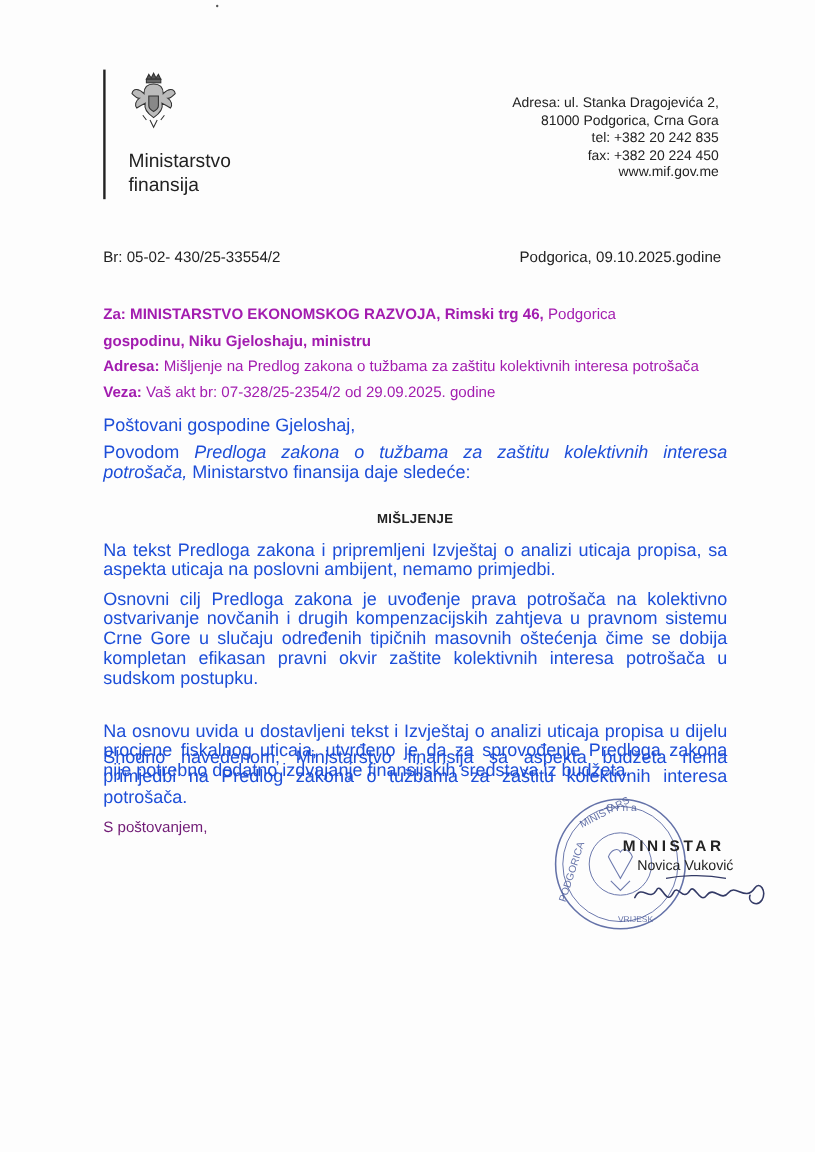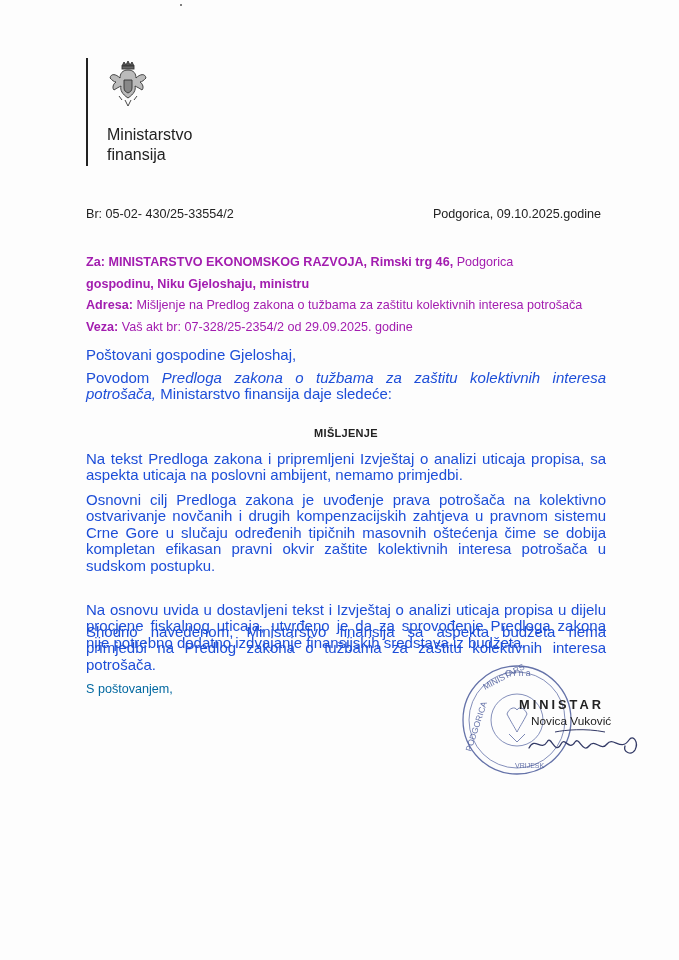--- a/index.html
+++ b/index.html
@@ -34,21 +34,21 @@
   
   .body-text { position: absolute; left: 86px; width: 520px; font-size: 15px; line-height: 16.4px; color: #1d4ed8; text-align: justify; }
   .body-text i { font-style: italic; }
   .p-greet { top: 347px; }
   .p-intro { top: 370px; }
   .heading { position: absolute; left: 86px; width: 520px; top: 427px; text-align: center; font-size: 11px; font-weight: bold; letter-spacing: 0.3px; color: #222; }
   .p1 { top: 451px; }
   .p2 { top: 492px; }
   .p3 { top: 566px; margin-top: 36px; }
   .p4 { top: 624px; }
-  .closing { position: absolute; left: 86px; top: 682px; font-size: 12.6px; color: #0369a1; }
+  .closing { position: absolute; left: 86px; top: 682px; font-size: 12.6px; color: #701a75; }
 
   
   .stamp { position: absolute; left: 457px; top: 662px; width: 120px; height: 116px; }
   .sig-title { position: absolute; left: 519px; top: 697px; font-size: 12.8px; font-weight: bold; letter-spacing: 3px; color: #222; }
   .sig-name { position: absolute; left: 519px; top: 714px; font-size: 11.8px; color: #222; margin-left: 12px; }
   .signature { position: absolute; left: 525px; top: 722px; width: 120px; height: 42px; }
 </style>
 </head>
 <body>
 
@@ -66,20 +66,27 @@
         <path d="M17 40 L20 46 L23 40"></path>
         <path d="M11 36 L14 40 M29 36 L26 40"></path>
       </g>
     </svg>
     <div class="ministry-name">
       <div>Ministarstvo</div>
       <div>finansija</div>
     </div>
   </div>
 
+  <div class="address">
+    <div>Adresa: ul. Stanka Dragojevića 2,</div>
+    <div>81000 Podgorica, Crna Gora</div>
+    <div>tel: +382 20 242 835</div>
+    <div>fax: +382 20 224 450</div>
+    <div>www.mif.gov.me</div>
+  </div>
 
   <div class="ref-row">
     <span class="left">Br: 05-02- 430/25-33554/2</span>
     <span class="right">Podgorica, 09.10.2025.godine</span>
   </div>
 
   <div class="recip">
     <div>
       <b>Za:</b>
       <b>MINISTARSTVO EKONOMSKOG RAZVOJA, Rimski trg 46,</b><span> Podgorica</span>

